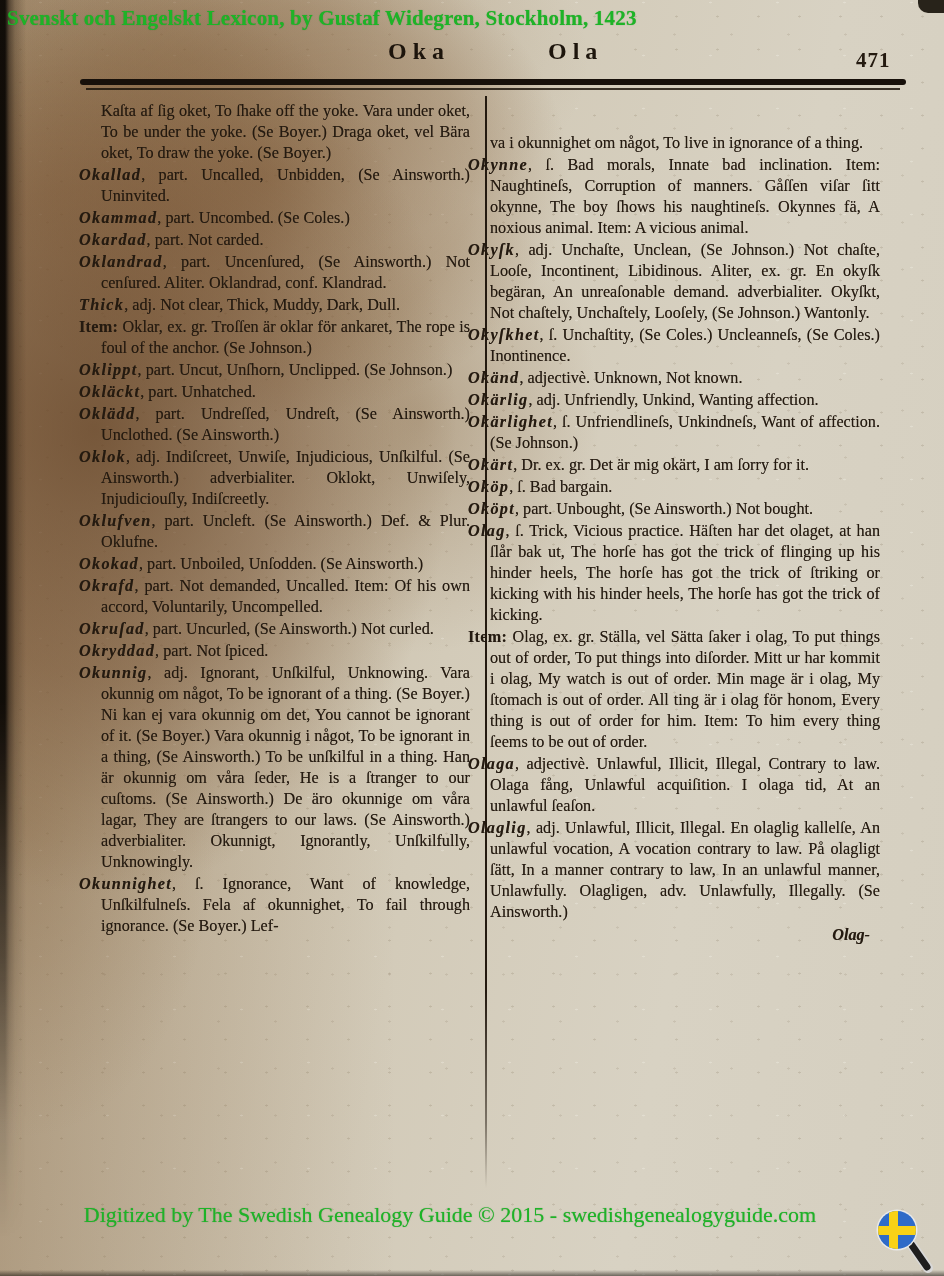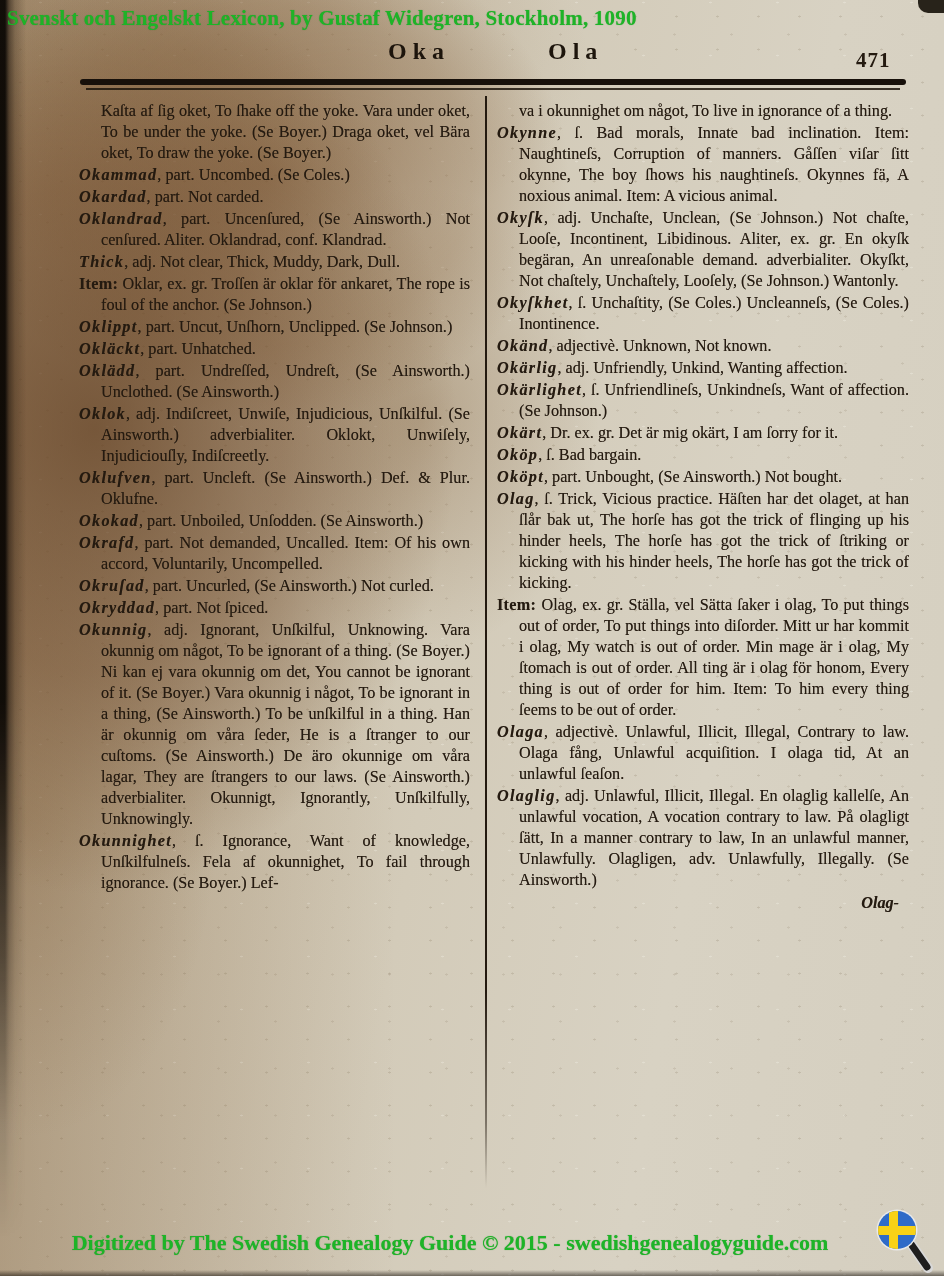--- a/index.html
+++ b/index.html
@@ -51,22 +51,22 @@
 
   
   .green-title{
     position:absolute;left:7px;top:6px;
     font-size:21px;font-weight:bold;letter-spacing:.2px;
     color:var(--green,#1db427);
     text-shadow:0 0 1px rgba(20,120,20,.5);
     white-space:nowrap;
   }
   .green-footer{
-    position:absolute;left:0;top:1230px;width:900px;text-align:center;
-    font-size:22px;font-weight:bold;color:var(--green,#1db427);
+    position:absolute;left:0;top:1202px;width:900px;text-align:center;
+    font-size:22px;font-weight:normal;color:var(--green,#1db427);
     text-shadow:0 0 1px rgba(20,120,20,.5);
     white-space:nowrap;
   }
 
   
   .running-word{
     position:absolute;top:38px;font-size:24px;font-weight:bold;
     letter-spacing:6px;color:#1d150c;
   }
   #head-word-1{left:388px;}
@@ -90,21 +90,21 @@
 
   
   .col{
     position:absolute;top:101px;
     font-size:16.2px;line-height:21px;
     text-align:justify;
     color:#241a10;
     text-shadow:0 0 .5px rgba(36,26,16,.55);
   }
   #col-left{left:79px;width:391px;}
-  #col-right{left:497px;width:412px;}
+  #col-right{left:468px;width:412px;margin-top:32px;}
   .col p{margin:0 0 1px 0;padding-left:22px;text-indent:-22px;}
   .col p.cont{text-indent:0;}
   .head{font-style:italic;font-weight:bold;letter-spacing:1.3px;}
   .item-head{font-weight:bold;letter-spacing:.3px;}
   .catchword{
     text-align:right;padding-right:10px;font-style:italic;font-weight:bold;margin-top:2px;
   }
 
   .flag-icon{position:absolute;left:874px;top:1208px;width:62px;height:66px;}
 </style>
@@ -112,32 +112,33 @@
 <body>
 
 <div class="page" style="--green: #1db427;">
 
   <div class="speckles"></div>
   <div class="stains"></div>
   <div class="edge-left"></div>
   <div class="corner-mark"></div>
   <div class="edge-bottom"></div>
 
-  <div class="green-title">Svenskt och Engelskt Lexicon, by Gustaf Widegren, Stockholm, 1090</div>
+  <div class="green-title">Svenskt och Engelskt Lexicon, by Gustaf Widegren, Stockholm, 1423</div>
 
   <div class="running-word" id="head-word-1">Oka</div>
   <div class="running-word" id="head-word-2">Ola</div>
   <div class="page-number">471</div>
 
   <div class="rule-thick"></div>
   <div class="rule-thin"></div>
   <div class="col-divider"></div>
 
   <div class="col" id="col-left">
       <p class="cont">Kaſta af ſig oket, To ſhake off the yoke. Vara under oket, To be under the yoke. (Se Boyer.) Draga oket, vel Bära oket, To draw the yoke. (Se Boyer.)</p>
+      <p class="entry"><span class="head">Okallad</span>, part. Uncalled, Unbidden, (Se Ainsworth.) Uninvited.</p>
       <p class="entry"><span class="head">Okammad</span>, part. Uncombed. (Se Coles.)</p>
       <p class="entry"><span class="head">Okardad</span>, part. Not carded.</p>
       <p class="entry"><span class="head">Oklandrad</span>, part. Uncenſured, (Se Ainsworth.) Not cenſured. Aliter. Oklandrad, conf. Klandrad.</p>
       <p class="entry"><span class="head">Thick</span>, adj. Not clear, Thick, Muddy, Dark, Dull.</p>
       <p class="item"><span class="item-head">Item:</span> Oklar, ex. gr. Troſſen är oklar för ankaret, The rope is foul of the anchor. (Se Johnson.)</p>
       <p class="entry"><span class="head">Oklippt</span>, part. Uncut, Unſhorn, Unclipped. (Se Johnson.)</p>
       <p class="entry"><span class="head">Okläckt</span>, part. Unhatched.</p>
       <p class="entry"><span class="head">Oklädd</span>, part. Undreſſed, Undreſt, (Se Ainsworth.) Unclothed. (Se Ainsworth.)</p>
       <p class="entry"><span class="head">Oklok</span>, adj. Indiſcreet, Unwiſe, Injudicious, Unſkilful. (Se Ainsworth.) adverbialiter. Oklokt, Unwiſely, Injudiciouſly, Indiſcreetly.</p>
       <p class="entry"><span class="head">Oklufven</span>, part. Uncleft. (Se Ainsworth.) Def. &amp; Plur. Oklufne.</p>

